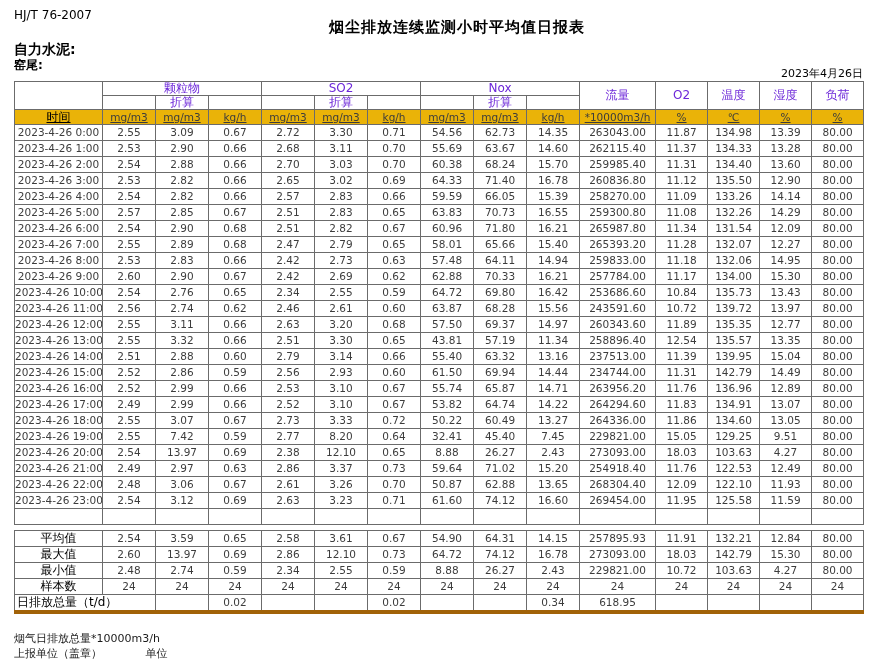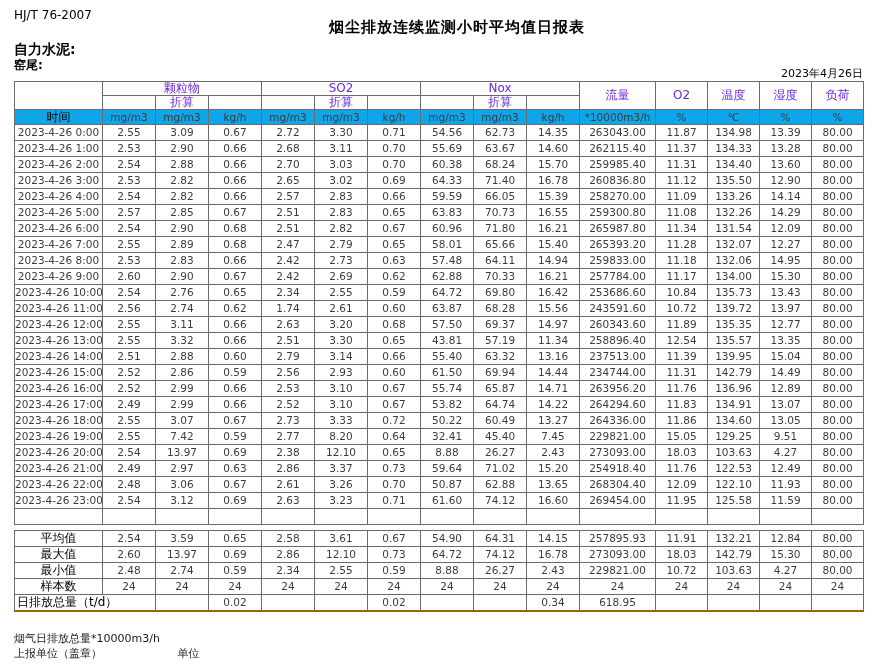--- a/index.html
+++ b/index.html
@@ -7,28 +7,28 @@
   .abs{position:absolute;}
   .std-label{left:14px;top:8px;font-size:12px;font-weight:normal;}
   .title{left:16px;top:18px;width:882px;text-align:center;font-size:15px;font-weight:bold;letter-spacing:1px;}
   .company{left:14px;top:41px;font-size:14px;font-weight:bold;}
   .station{left:14px;top:57px;font-size:12px;font-weight:bold;}
   .date{left:14px;top:66px;width:849px;text-align:right;font-size:11px;}
   .tablewrap{left:14px;top:81px;width:849px;}
   table{border-collapse:collapse;table-layout:fixed;width:849px;}
   td{border:1px solid #6b6b6b;text-align:center;font-size:10.5px;color:#3c3c3c;height:15px;line-height:15px;padding:0;overflow:hidden;white-space:nowrap;}
   thead td{color:#6d28d9;font-size:12px;height:13px;line-height:13px;}
-  tr.units-row td{background:#0ea5e9;font-size:10.5px;height:14px;line-height:14px;color:#3c3c3c;}
+  tr.units-row td{background:#eab308;font-size:10.5px;height:14px;line-height:14px;color:#3c3c3c;text-decoration:underline;}
   tr.units-row td.time-head{font-size:12px;color:#000;}
-  table.summary{margin-top:5px;border-bottom:2px solid #a16207;}
+  table.summary{margin-top:5px;border-bottom:4px solid #a16207;}
   td.row-label{font-size:12px;color:#000;}
   td.total-label{text-align:left;padding-left:2px;font-size:12px;color:#000;}
   .footer1{left:14px;top:631px;font-size:11px;color:#1a1a1a;}
   .footer2{left:14px;top:646px;font-size:11px;color:#1a1a1a;}
-  .footer2 .unit2{display:inline-block;margin-left:72px;}
+  .footer2 .unit2{display:inline-block;margin-left:40px;}
 </style>
 </head>
 <body>
 
 <div class="abs std-label">HJ/T  76-2007</div>
 <div class="abs title">烟尘排放连续监测小时平均值日报表</div>
 <div class="abs company">自力水泥:</div>
 <div class="abs station">窑尾:</div>
 <div class="abs date">2023年4月26日</div>
 
@@ -278,21 +278,21 @@
           <td>10.84</td>
           <td>135.73</td>
           <td>13.43</td>
           <td>80.00</td>
         </tr>
         <tr>
           <td>2023-4-26 11:00</td>
           <td>2.56</td>
           <td>2.74</td>
           <td>0.62</td>
-          <td>1.74</td>
+          <td>2.46</td>
           <td>2.61</td>
           <td>0.60</td>
           <td>63.87</td>
           <td>68.28</td>
           <td>15.56</td>
           <td>243591.60</td>
           <td>10.72</td>
           <td>139.72</td>
           <td>13.97</td>
           <td>80.00</td>

